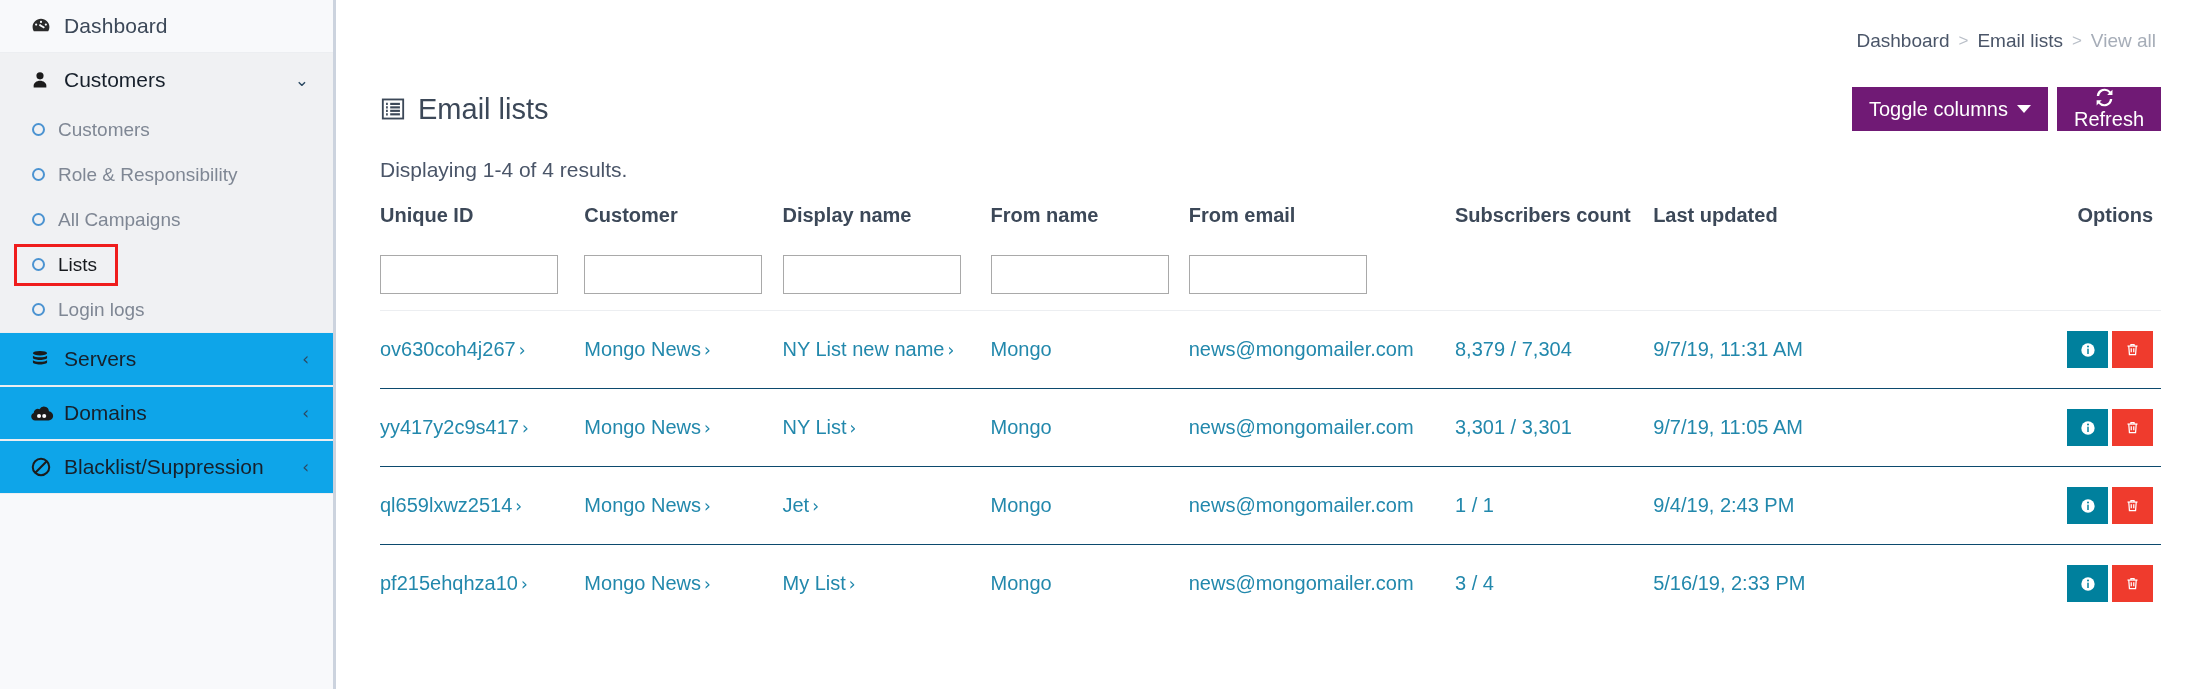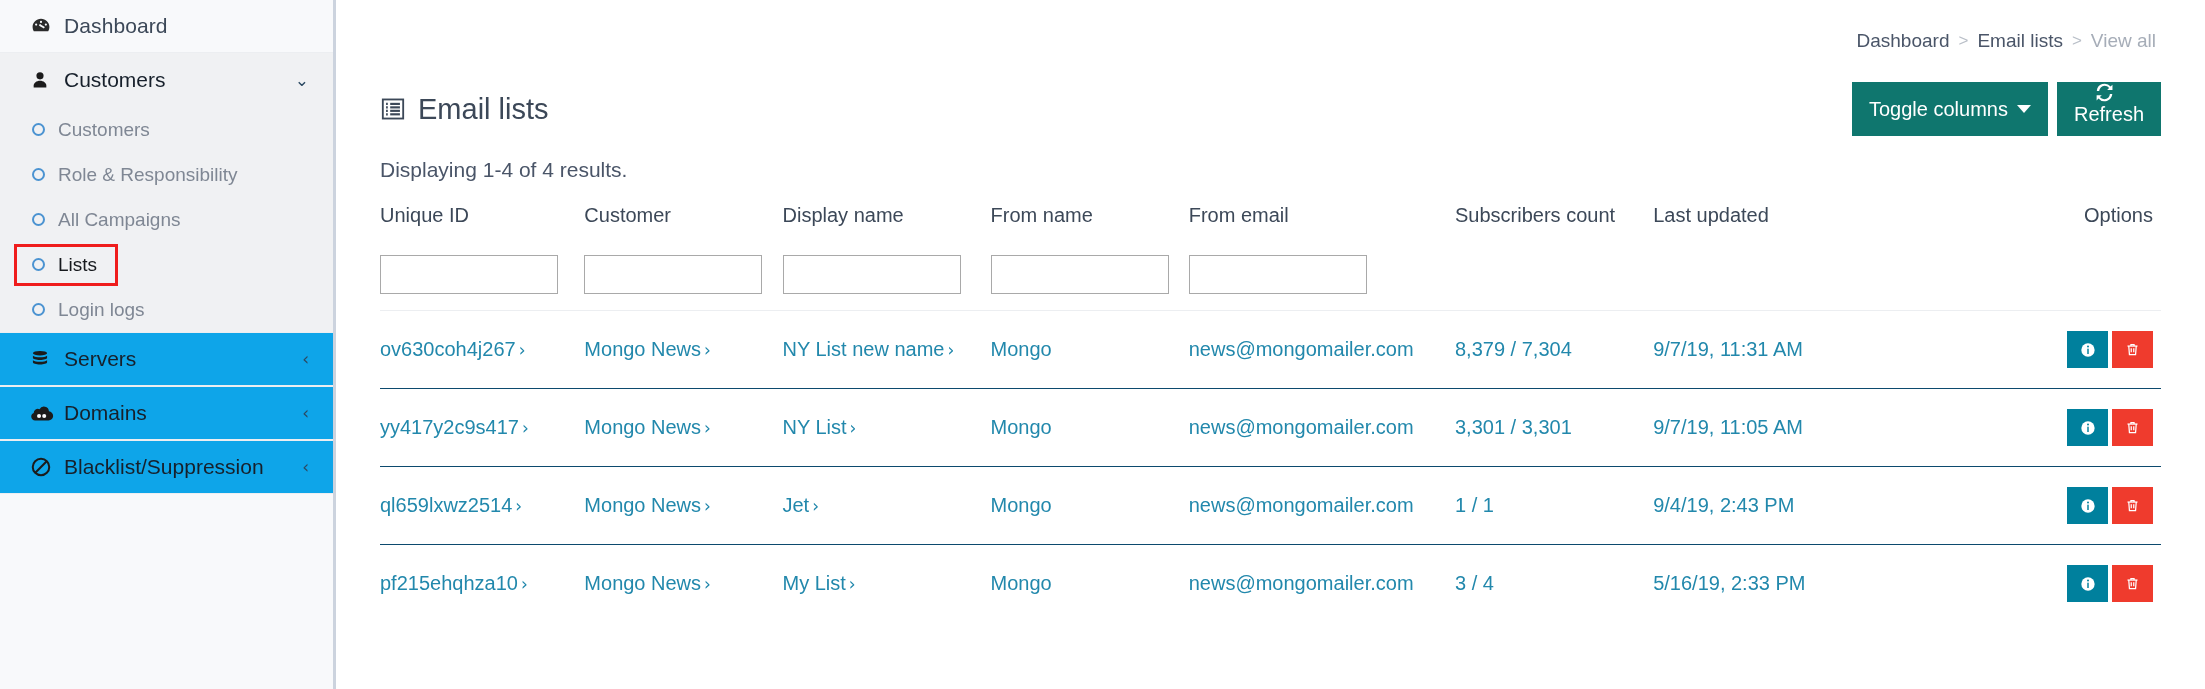--- a/index.html
+++ b/index.html
@@ -159,26 +159,26 @@
     margin-right: 12px;
     display: inline-flex;
     align-items: center;
     color: #3c4858;
   }
   .btn-group {
     display: flex;
     align-items: center;
   }
   .btn {
-    background: #0f766e;
+    background: #701a75;
     color: #ffffff;
     border: none;
     font-size: 20px;
     font-family: "Liberation Sans", sans-serif;
-    height: 54px;
+    height: 44px;
     padding: 0 17px;
     display: inline-flex;
     align-items: center;
     cursor: pointer;
     white-space: nowrap;
   }
   .btn + .btn { margin-left: 9px; flex-direction: column; }
   .caret {
     display: inline-block;
     margin-left: 9px;
@@ -198,21 +198,21 @@
   
   table.listing {
     width: 100%;
     border-collapse: collapse;
     margin-top: 22px;
     table-layout: fixed;
   }
   table.listing th {
     text-align: left;
     font-size: 20px;
-    font-weight: 400;
+    font-weight: 700;
     color: #3c4858;
     padding: 0 0 16px 0;
     vertical-align: top;
   }
   table.listing th.num, table.listing th.opt { }
   table.listing th.opt { text-align: right; padding-right: 8px; }
   table.listing tr.filters td {
     padding: 12px 0 16px 0;
     border-bottom: 1px solid #eceef1;
   }

